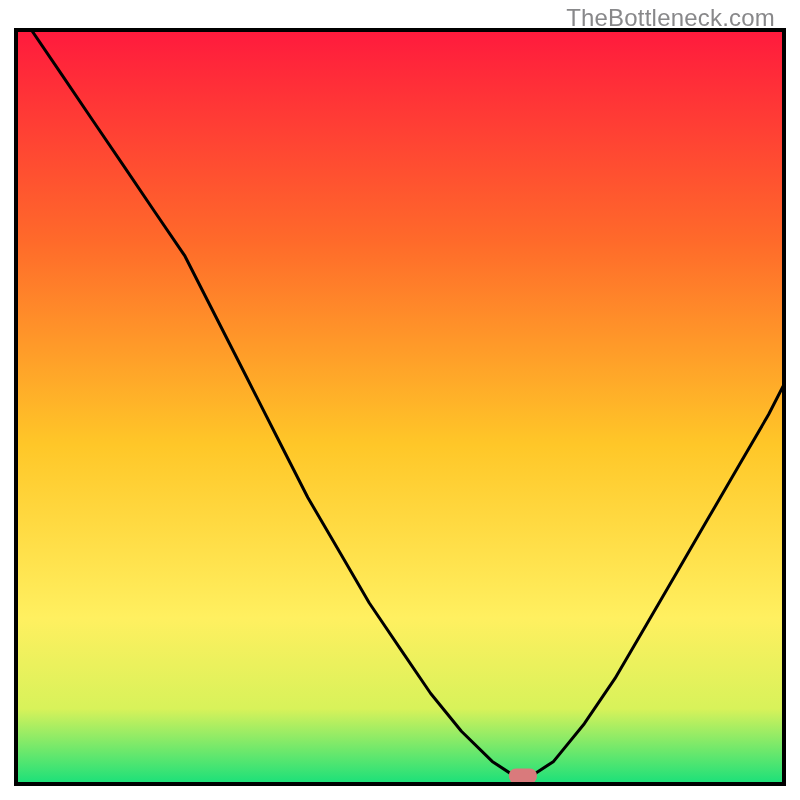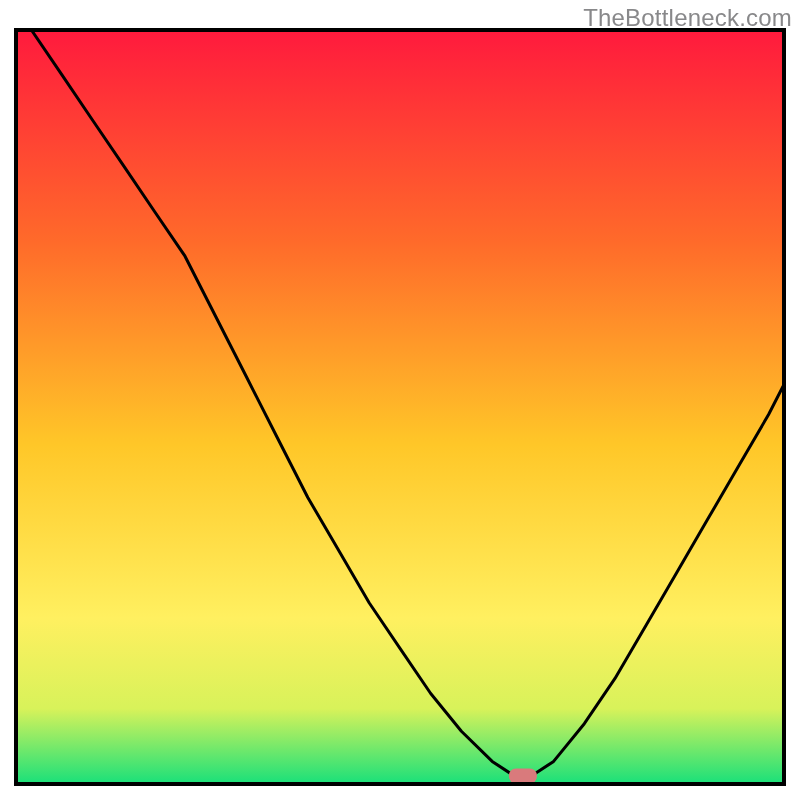--- a/index.html
+++ b/index.html
@@ -10,21 +10,21 @@
     background: #fff;
   }
   .chart-container {
     position: relative;
     width: 800px;
     height: 800px;
   }
   .watermark {
     position: absolute;
     top: 4px;
-    right: 8px;
+    right: 25px;
     font-family: Arial, Helvetica, sans-serif;
     font-size: 24px;
     font-weight: 500;
     color: #88888a;
     letter-spacing: 0.2px;
   }
   svg {
     display: block;
   }
 </style>

